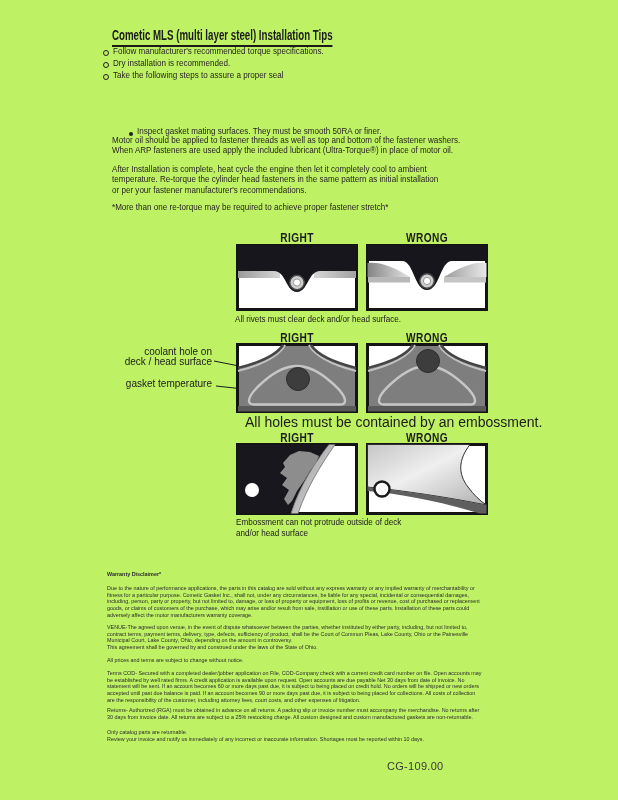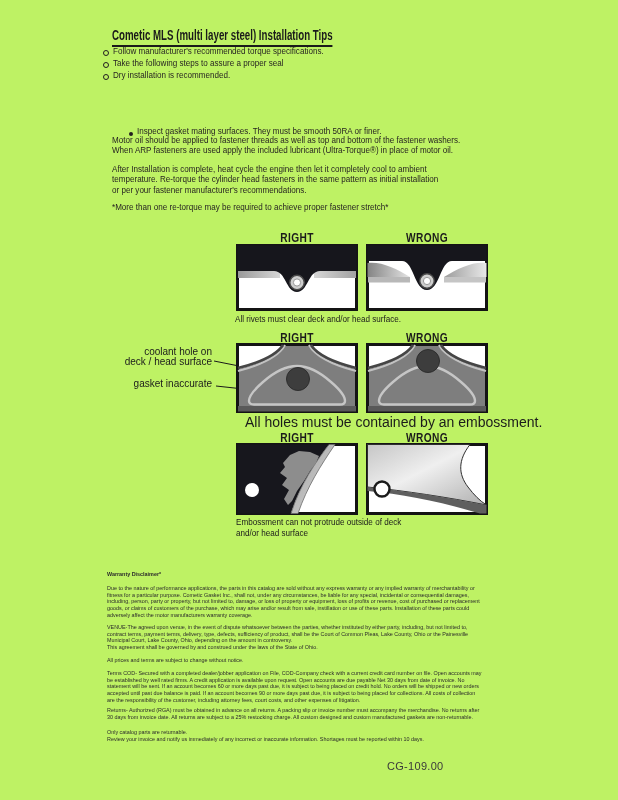--- a/index.html
+++ b/index.html
@@ -44,25 +44,25 @@
     <span>Cometic MLS (multi layer steel) Installation Tips</span>
   </div>
 
   <div class="abs bullets">
     <div class="b-row">
         <span class="ring"></span>
         <span class="bt">Follow manufacturer's recommended torque specifications.</span>
       </div>
     <div class="b-row">
         <span class="ring"></span>
-        <span class="bt">Take the following steps to assure a proper seal</span>
+        <span class="bt">Dry installation is recommended.</span>
       </div>
     <div class="b-row">
         <span class="ring"></span>
-        <span class="bt">Dry installation is recommended.</span>
+        <span class="bt">Take the following steps to assure a proper seal</span>
       </div>
     <div class="b-row sub">
         <span class="dot"></span>
         <span class="bt">Inspect gasket mating surfaces.  They must be smooth 50RA or finer.</span>
       </div>
   </div>
 
   <div class="abs body-par" style="top:135px;">Motor oil should be applied to fastener threads as well as top and bottom of the fastener washers.
 When ARP fasteners are used apply the included lubricant (Ultra-Torque®) in place of motor oil.</div>
   <div class="abs body-par" style="top:164px;">After Installation is complete, heat cycle the engine then let it completely cool to ambient
@@ -113,21 +113,21 @@
     <circle cx="61" cy="37" r="3.6" fill="#ffffff" stroke="#9a9a9a" stroke-width="1"></circle>
   </svg>
 
   <div class="abs cap" style="left:235px;top:314px;">All rivets must clear deck and/or head surface.</div>
 
   <div class="abs fig-label" style="left:236px;top:330px;">RIGHT</div>
   <div class="abs fig-label" style="left:366px;top:330px;">WRONG</div>
 
   <div class="abs side-label" style="right:406px;top:347px;">coolant hole on
 deck / head surface</div>
-  <div class="abs side-label" style="right:406px;top:379px;">gasket inaccurate</div>
+  <div class="abs side-label" style="right:406px;top:379px;">gasket temperature</div>
 
   <svg class="abs" style="left:210px;top:350px;" width="100" height="50" viewBox="0 0 100 50">
     <line x1="4" y1="11" x2="84" y2="27" stroke="#1a1a1a" stroke-width="1"></line>
     <line x1="6" y1="36" x2="52" y2="41" stroke="#1a1a1a" stroke-width="1"></line>
   </svg>
 
   <svg class="abs" style="left:236px;top:343px;" width="122" height="70" viewBox="0 0 122 70">
     <rect x="1.5" y="1.5" width="119" height="67" fill="#7e7e7e" stroke="#141414" stroke-width="3"></rect>
     <path d="M3,3 H47 Q38,17 3,26 Z" fill="#ffffff"></path>
     <path d="M119,3 H76 Q85,17 119,26 Z" fill="#ffffff"></path>

